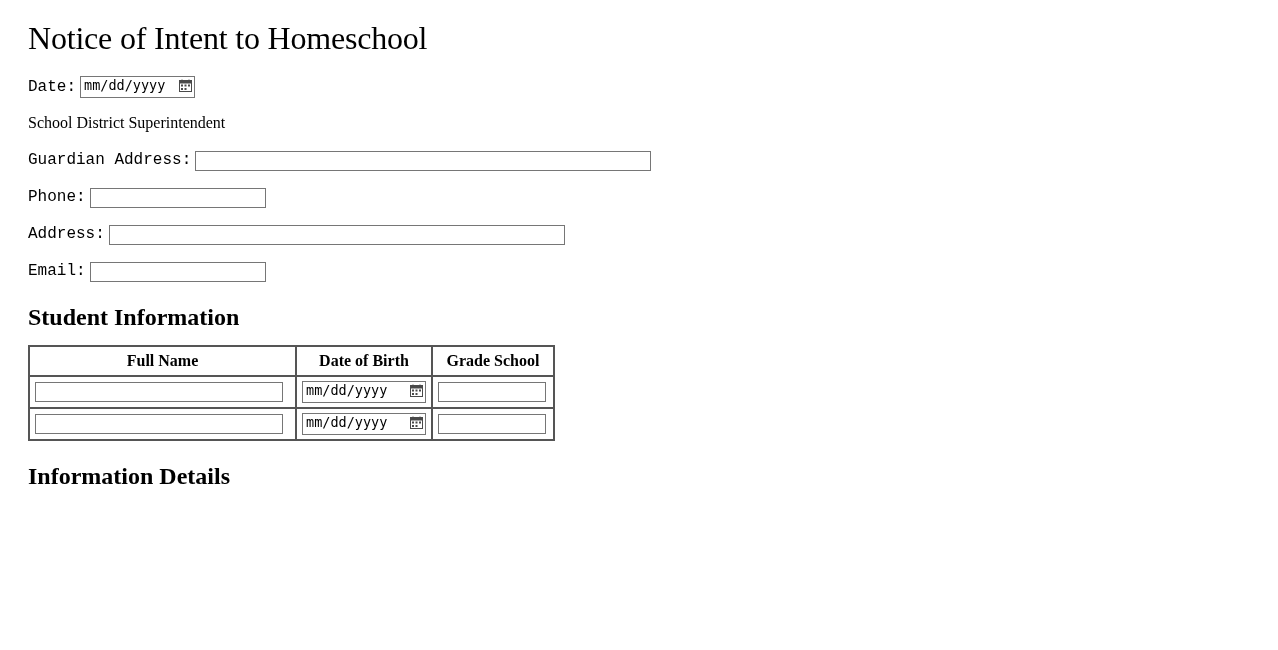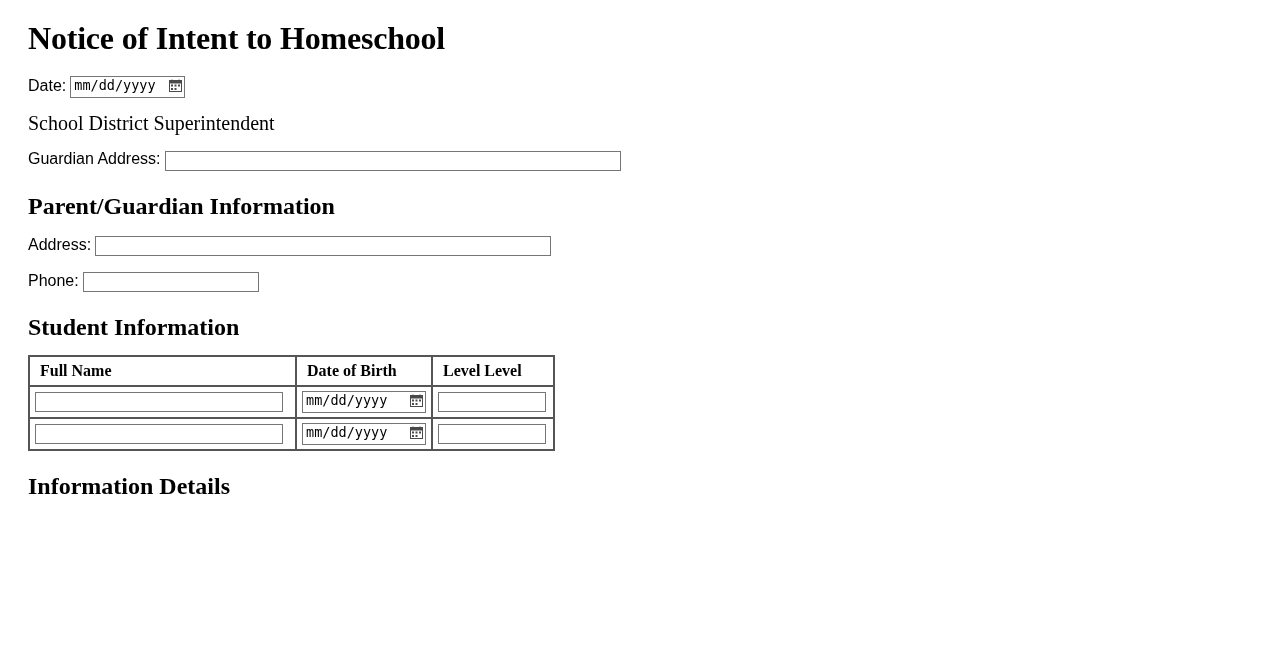--- a/index.html
+++ b/index.html
@@ -15,43 +15,43 @@
     color: #000000;
     overflow: hidden;
   }
   .page {
     padding: 20px 28px 0 28px;
     box-sizing: border-box;
   }
   h1.doc-title {
     font-family: "Liberation Serif", serif;
     font-size: 32px;
-    font-weight: bold;
+    font-weight: normal;
     margin: 0 0 18px 0;
     letter-spacing: -0.2px;
   }
   h2.section-title {
     font-family: "Liberation Serif", serif;
     font-size: 24px;
     font-weight: bold;
     margin: 22px 0 14px 0;
   }
   .field-row {
     margin: 0 0 14px 0;
     display: block;
     line-height: 22px;
     white-space: nowrap;
   }
   .field-label {
     font-size: 16px;
-    font-family: Liberation Sans, sans-serif;
+    font-family: Liberation Mono, monospace;
   }
   .static-line {
     margin: 0 0 14px 0;
-    font-size: 20px;
+    font-size: 16px;
     line-height: 22px;
   }
   input[type="text"],
   input[type="email"],
   input[type="tel"],
   input.txt {
     font-family: "Liberation Sans", sans-serif;
     font-size: 13.3px;
     border: 1px solid #767676;
     background: #ffffff;
@@ -99,21 +99,21 @@
   table.student-table {
     border-collapse: collapse;
     border: 2px solid #555555;
     margin: 0 0 0 0;
   }
   table.student-table th {
     border: 2px solid #555555;
     font-family: "Liberation Serif", serif;
     font-size: 16px;
     font-weight: bold;
-    text-align: left;
+    text-align: center;
     padding: 5px 10px;
   }
   table.student-table td {
     border: 2px solid #555555;
     padding: 4px 5px;
     vertical-align: middle;
   }
   td.c-name   { width: 255px; }
   td.c-dob    { width: 120px; }
   td.c-grade  { width: 110px; }
@@ -149,42 +149,45 @@
   </div>
 
 
   <div class="static-line">School District Superintendent</div>
 
   <div class="field-row">
     <span class="field-label">Guardian Address:</span>
     <input class="txt w-district" type="text" value="" style="">
   </div>
 
-  <h2 class="section-title">Parent/Guardian Information</h2>
-
+
+
+  <div class="field-row">
+    <span class="field-label">Phone:</span>
+    <input class="txt w-phone" type="tel" value="" style="">
+  </div>
 
   <div class="field-row">
     <span class="field-label">Address:</span>
     <input class="txt w-address" type="text" value="" style="">
   </div>
 
   <div class="field-row">
-    <span class="field-label">Phone:</span>
-    <input class="txt w-phone" type="tel" value="" style="">
-  </div>
-
+    <span class="field-label">Email:</span>
+    <input class="txt w-email" type="email" value="" style="">
+  </div>
 
   <h2 class="section-title">Student Information</h2>
 
   <table class="student-table">
     <thead>
       <tr>
         <th>Full Name</th>
         <th>Date of Birth</th>
-        <th>Level Level</th>
+        <th>Grade School</th>
       </tr>
     </thead>
     <tbody>
       <tr>
         <td class="c-name">
           <input class="txt cell-name" type="text" value="" style="">
         </td>
         <td class="c-dob">
           <span class="date-wrap date-cell">
             <span class="ph">mm/dd/yyyy</span>

